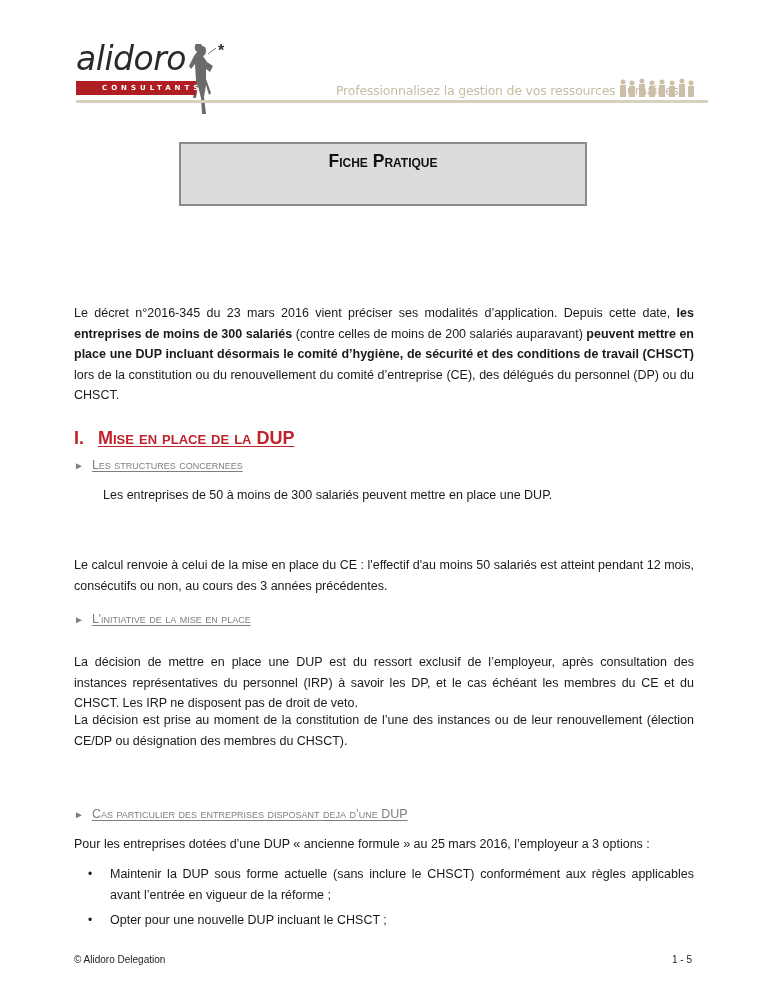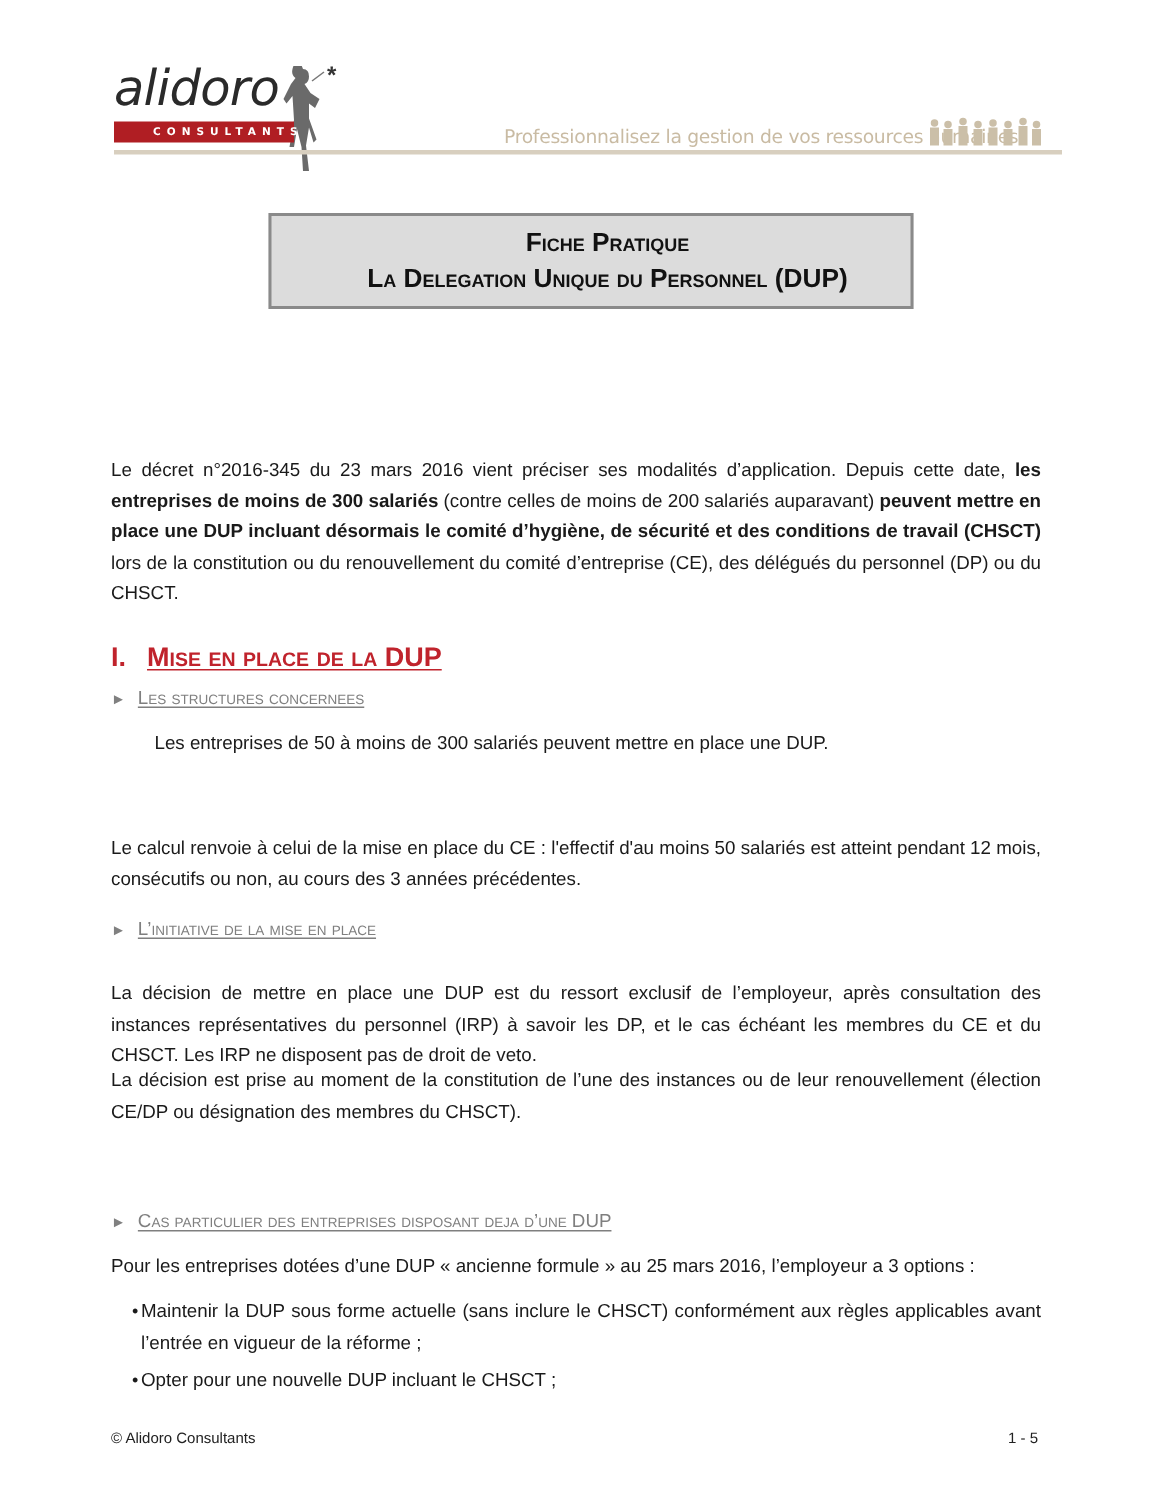--- a/index.html
+++ b/index.html
@@ -34,21 +34,21 @@
   .tagline {
     position: absolute; left: 336px; top: 83px; font-size: 12.5px; color: #c9bba3;
     font-family: "DejaVu Sans", sans-serif; letter-spacing: -0.2px;
   }
   .tagline-people { position: absolute; left: 617px; top: 78px; width: 80px; height: 20px; }
 
   
   .title-box {
     position: absolute; left: 179px; top: 142px; width: 404px; height: 60px;
     background: #dcdcdc; border: 2px solid #8a8a8a;
-    text-align: center; font-weight: bold; color: #111; padding-left: 22px;
+    text-align: center; font-weight: bold; color: #111;
   }
   .title-line1 { margin-top: 6px; font-size: 17.5px; font-variant: small-caps; line-height: 22px; }
   .title-line2 { font-size: 17.5px; font-variant: small-caps; line-height: 26px; }
 
   
   .p {
     position: absolute; left: 74px; width: 620px; font-size: 12.5px; line-height: 20.5px;
     text-align: justify; color: #1a1a1a;
   }
   .p b { font-weight: bold; }
@@ -58,21 +58,21 @@
   .h1 .num { margin-right: 14px; }
   .h1 .txt { text-decoration: underline; font-variant: small-caps; text-underline-offset: 2px; }
   .h2 {
     position: absolute; left: 74px; font-size: 12.5px; color: #7f7f7f;
   }
   .h2 .arrow { font-size: 10px; margin-right: 8px; color: #808080; }
   .h2 .txt { text-decoration: underline; font-variant: small-caps; text-underline-offset: 2px; }
 
   .bullet { position: absolute; left: 88px; width: 606px; font-size: 12.5px; line-height: 20.5px; text-align: justify; }
   .bullet .dot { position: absolute; left: 0; top: 0; font-size: 12px; }
-  .bullet .btxt { display: block; margin-left: 6px; }
+  .bullet .btxt { display: block; margin-left: 22px; }
 
   .footer { position: absolute; top: 954px; font-size: 10px; color: #222; }
   .footer-left { left: 74px; }
   .footer-right { left: 672px; }
 </style>
 </head>
 <body>
 
 <div class="page">
 
@@ -105,21 +105,20 @@
         <rect x="52" y="8" width="6" height="11"></rect>
       <circle cx="65" cy="3" r="2.5"></circle>
         <rect x="62" y="6" width="6" height="13"></rect>
       <circle cx="74" cy="5" r="2.5"></circle>
         <rect x="71" y="8" width="6" height="11"></rect>
     </g>
   </svg>
 
   <div class="title-box">
     <div class="title-line1">Fiche Pratique</div>
-    <div class="title-line2">La Delegation Unique du Personnel (DUP)</div>
   </div>
 
 
   <div class="p" style="top:303px;">
     <span>Le décret n°2016-345 du 23 mars 2016 vient préciser ses modalités d’application. Depuis cette date, </span><b>les entreprises de moins de 300 salariés</b><span> (contre celles de moins de 200 salariés auparavant)  </span><b>peuvent mettre en place une DUP incluant désormais le comité d’hygiène, de sécurité et des conditions de travail (CHSCT)</b><span> lors de la constitution ou du renouvellement du comité d’entreprise (CE), des délégués du personnel (DP) ou du CHSCT.</span>
   </div>
 
   <div class="h1">
     <span class="num">I.</span><span class="txt">Mise en place de la DUP</span>
   </div>
@@ -143,15 +142,15 @@
 
   <div class="bullet" style="top:864px;">
     <span class="dot">•</span>
     <span class="btxt">Maintenir la DUP sous forme actuelle (sans inclure le CHSCT) conformément aux règles applicables avant l’entrée en vigueur de la réforme ;</span>
   </div>
   <div class="bullet" style="top:910px;">
     <span class="dot">•</span>
     <span class="btxt">Opter pour une nouvelle DUP incluant le CHSCT ;</span>
   </div>
 
-  <span class="footer footer-left">© Alidoro Consultants</span>
+  <span class="footer footer-left">© Alidoro Delegation</span>
   <span class="footer footer-right">1 - 5</span>
 </div>
 
 </body></html>

